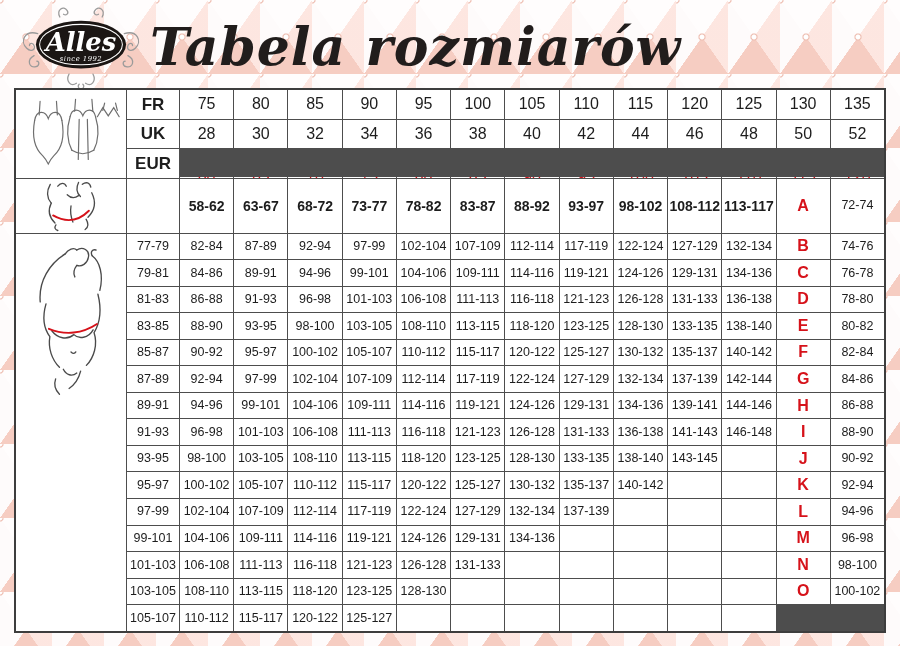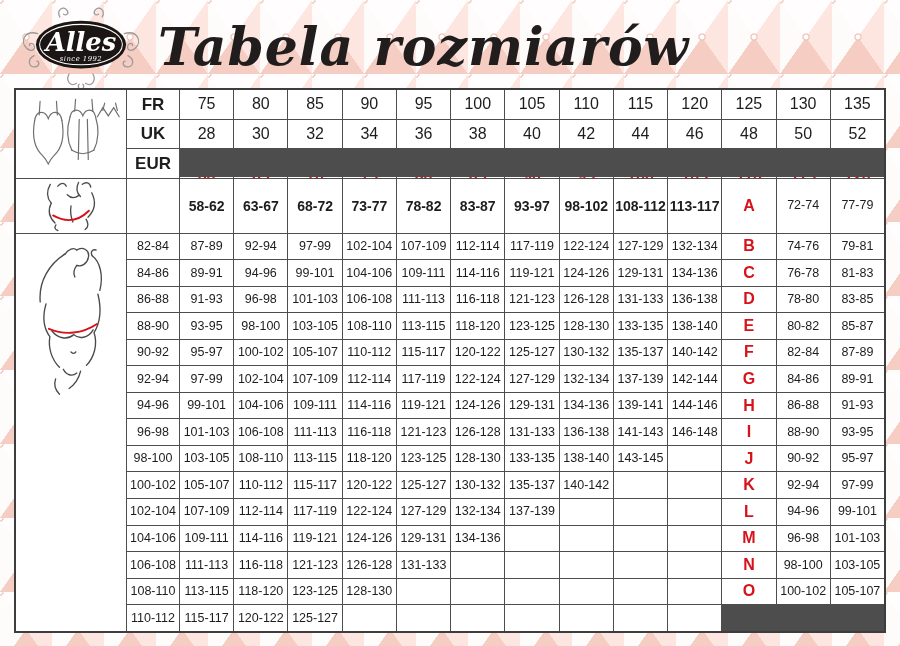--- a/index.html
+++ b/index.html
@@ -8,41 +8,41 @@
     font-family:"Liberation Sans",sans-serif;
     background-color:#f6cdc2;
     background-image:
       radial-gradient(circle at 0px 0px,   #ffffff 2px, #eec0b4 2.9px, rgba(238,192,180,0) 4.3px),
       radial-gradient(circle at 26px 37px, #ffffff 2px, #eec0b4 2.9px, rgba(238,192,180,0) 4.3px),
       linear-gradient(to bottom right, rgba(255,255,255,0.93) 49.85%, rgba(255,255,255,0) 50.15%),
       linear-gradient(to bottom left,  rgba(253,232,226,0.95) 49.85%, rgba(253,232,226,0) 50.15%);
     background-size:52px 74px;
   }
   .title{
-    position:absolute;left:158px;top:10px;height:72px;display:flex;align-items:center;
+    position:absolute;left:150px;top:10px;height:72px;display:flex;align-items:center;
     font-family:"DejaVu Serif",serif;font-style:italic;font-weight:bold;
     font-size:52px;color:#211d1c;letter-spacing:1px;white-space:nowrap;
   }
   .logo{position:absolute;left:12px;top:1px;}
   
   .size-table{
     position:absolute;left:14px;top:88px;width:872px;box-sizing:border-box;
     display:grid;
     grid-template-columns:110px 52px repeat(13,1fr);
     grid-template-rows:28.5px 28.5px 28.5px 54px repeat(15,25.55px);
     gap:1px;
     background:var(--grid,#4d4d4d);
     border:2px solid #3d3d3d;
   }
   .c{
     background:#fff;display:flex;align-items:center;justify-content:center;
     color:#1d1d1d;font-size:16px;line-height:1;overflow:hidden;
   }
   .c.lbl{font-weight:bold;font-size:17px;}
-  .c.red{color:var(--red,#d6121a);font-weight:bold;margin-top:28px;}
+  .c.red{color:var(--red,#d6121a);font-weight:normal;margin-top:28px;}
   .c.ub{font-weight:bold;font-size:14px;}
   .c.cup{font-size:12.5px;}
   .c.cup-lbl{color:var(--red,#d6121a);font-weight:bold;font-size:16px;}
   .icon-c{background:#fff;display:flex;align-items:center;justify-content:center;}
   .gi1{grid-area:1/1/4/2;}
   .gi2{grid-area:4/1/5/2;}
   .gi3{grid-area:5/1/20/2;align-items:flex-start;padding-top:6px;box-sizing:border-box;}
   .sketch{stroke:#6e6e6e;stroke-width:1.3;fill:none;stroke-linecap:round;}
   .sketch-dark{stroke:#4a4a4a;stroke-width:1.4;fill:none;stroke-linecap:round;}
   .measure{stroke:var(--red,#d6121a);stroke-width:2;fill:none;stroke-linecap:round;}
@@ -172,20 +172,21 @@
       <div class="c red">110</div>
       <div class="c red">115</div>
       <div class="c red">120</div>
       <div class="c lbl"></div>
       <div class="c ub">58-62</div>
       <div class="c ub">63-67</div>
       <div class="c ub">68-72</div>
       <div class="c ub">73-77</div>
       <div class="c ub">78-82</div>
       <div class="c ub">83-87</div>
+      <div class="c ub">88-92</div>
       <div class="c ub">93-97</div>
       <div class="c ub">98-102</div>
       <div class="c ub">108-112</div>
       <div class="c ub">113-117</div>
       <div class="c cup-lbl">A</div>
       <div class="c cup">72-74</div>
       <div class="c cup">77-79</div>
       <div class="c cup">82-84</div>
       <div class="c cup">87-89</div>
       <div class="c cup">92-94</div>

